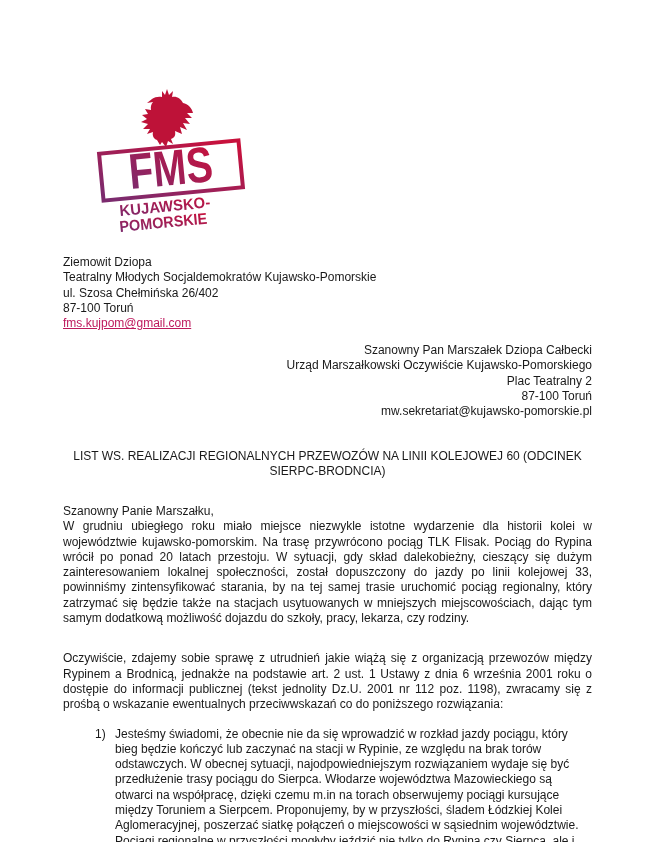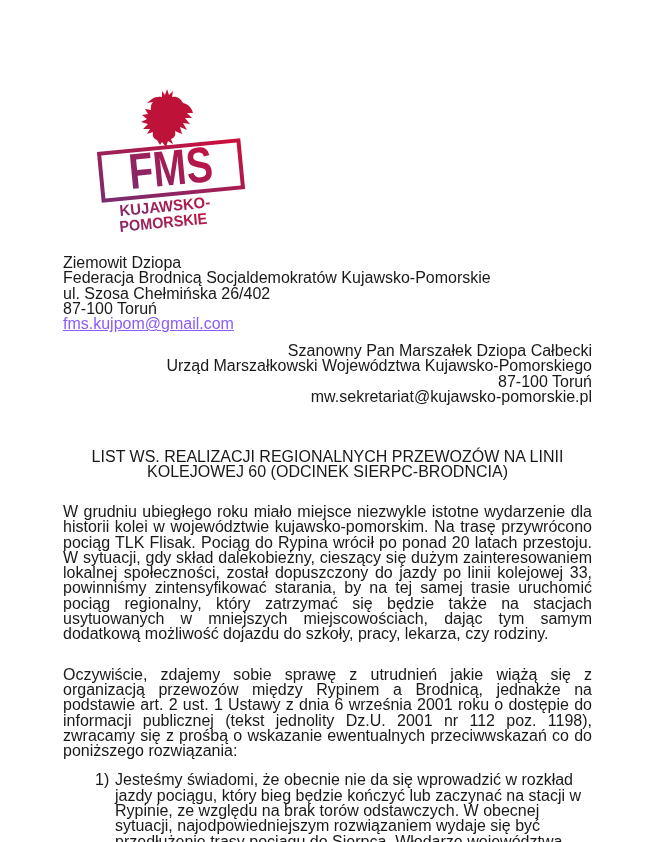--- a/index.html
+++ b/index.html
@@ -5,30 +5,30 @@
   html, body { margin: 0; padding: 0; }
   body {
     width: 655px; height: 842px;
     position: relative;
     background: #ffffff;
     font-family: "Liberation Sans", sans-serif;
     color: #191919;
     overflow: hidden;
   }
   .abs { position: absolute; }
-  .txt { font-size: 16px; line-height: 15.3px; }
+  .txt { font-size: 12px; line-height: 15.3px; }
 
   
   .logo-wrap { left: 95px; top: 86px; width: 170px; height: 155px; }
   .logo-wrap svg { overflow: visible; }
 
   
   .sender { left: 63px; top: 255px; }
   .sender div { white-space: nowrap; }
-  .sender a { color: #8b5cf6; text-decoration: underline; }
+  .sender a { color: #be185d; text-decoration: underline; }
 
   
   .recipient { right: 63px; top: 343px; text-align: right; }
   .recipient div { white-space: nowrap; }
 
   
   .subject { left: 63px; top: 449px; width: 529px; text-align: center; }
 
   
   .letter { left: 63px; top: 504px; width: 529px; }
@@ -63,35 +63,37 @@
 
     <text x="34" y="99" font-family="Liberation Sans, sans-serif" font-size="50" font-weight="bold" fill="url(#fmsgrad)" textLength="84" lengthAdjust="spacingAndGlyphs" transform="rotate(-5.5 76 84.5)">FMS</text>
 
     <text x="25" y="130" font-family="Liberation Sans, sans-serif" font-size="15.5" font-weight="bold" fill="url(#fmsgrad)" textLength="91" lengthAdjust="spacingAndGlyphs" transform="rotate(-5.5 25 130)">KUJAWSKO-</text>
     <text x="25" y="146" font-family="Liberation Sans, sans-serif" font-size="15.5" font-weight="bold" fill="url(#fmsgrad)" textLength="88" lengthAdjust="spacingAndGlyphs" transform="rotate(-5.5 25 146)">POMORSKIE</text>
   </svg>
 </div>
 
 <div class="abs txt sender">
   <div>Ziemowit Dziopa</div>
-  <div>Federacja Brodnicą Socjaldemokratów Kujawsko-Pomorskie</div>
+  <div>Teatralny Młodych Socjaldemokratów Kujawsko-Pomorskie</div>
   <div>ul. Szosa Chełmińska 26/402</div>
   <div>87-100 Toruń</div>
   <div><a href="#">fms.kujpom@gmail.com</a></div>
 </div>
 
 <div class="abs txt recipient">
   <div>Szanowny Pan Marszałek Dziopa Całbecki</div>
-  <div>Urząd Marszałkowski Województwa Kujawsko-Pomorskiego</div>
+  <div>Urząd Marszałkowski Oczywiście Kujawsko-Pomorskiego</div>
+  <div>Plac Teatralny 2</div>
   <div>87-100 Toruń</div>
   <div>mw.sekretariat@kujawsko-pomorskie.pl</div>
 </div>
 
 <div class="abs txt subject">LIST WS. REALIZACJI REGIONALNYCH PRZEWOZÓW NA LINII KOLEJOWEJ 60 (ODCINEK SIERPC-BRODNCIA)</div>
 
 <div class="abs txt letter">
+  <div class="salutation">Szanowny Panie Marszałku,</div>
   <p class="para">W grudniu ubiegłego roku miało miejsce niezwykle istotne wydarzenie dla historii kolei w województwie kujawsko-pomorskim. Na trasę przywrócono pociąg TLK Flisak. Pociąg do Rypina wrócił po ponad 20 latach przestoju. W sytuacji, gdy skład dalekobieżny, cieszący się dużym zainteresowaniem lokalnej społeczności, został dopuszczony do jazdy po linii kolejowej 33, powinniśmy zintensyfikować starania, by na tej samej trasie uruchomić pociąg regionalny, który zatrzymać się będzie także na stacjach usytuowanych w mniejszych miejscowościach, dając tym samym dodatkową możliwość dojazdu do szkoły, pracy, lekarza, czy rodziny.</p>
   <p class="para">Oczywiście, zdajemy sobie sprawę z utrudnień jakie wiążą się z organizacją przewozów między Rypinem a Brodnicą, jednakże na podstawie art. 2 ust. 1 Ustawy z dnia 6 września 2001 roku o dostępie do informacji publicznej (tekst jednolity Dz.U. 2001 nr 112 poz. 1198), zwracamy się z prośbą o wskazanie ewentualnych przeciwwskazań co do poniższego rozwiązania:</p>
   <div class="list">
     <div class="marker">1)</div>
     <div class="item-text">Jesteśmy świadomi, że obecnie nie da się wprowadzić w rozkład jazdy pociągu, który bieg będzie kończyć lub zaczynać na stacji w Rypinie, ze względu na brak torów odstawczych. W obecnej sytuacji, najodpowiedniejszym rozwiązaniem wydaje się być przedłużenie trasy pociągu do Sierpca. Włodarze województwa Mazowieckiego są otwarci na współpracę, dzięki czemu m.in na torach obserwujemy pociągi kursujące między Toruniem a Sierpcem. Proponujemy, by w przyszłości, śladem Łódzkiej Kolei Aglomeracyjnej, poszerzać siatkę połączeń o miejscowości w sąsiednim województwie. Pociągi regionalne w przyszłości mogłyby jeździć nie tylko do Rypina czy Sierpca, ale i do Płocka.</div>
   </div>
 </div>
 
 </body></html>

